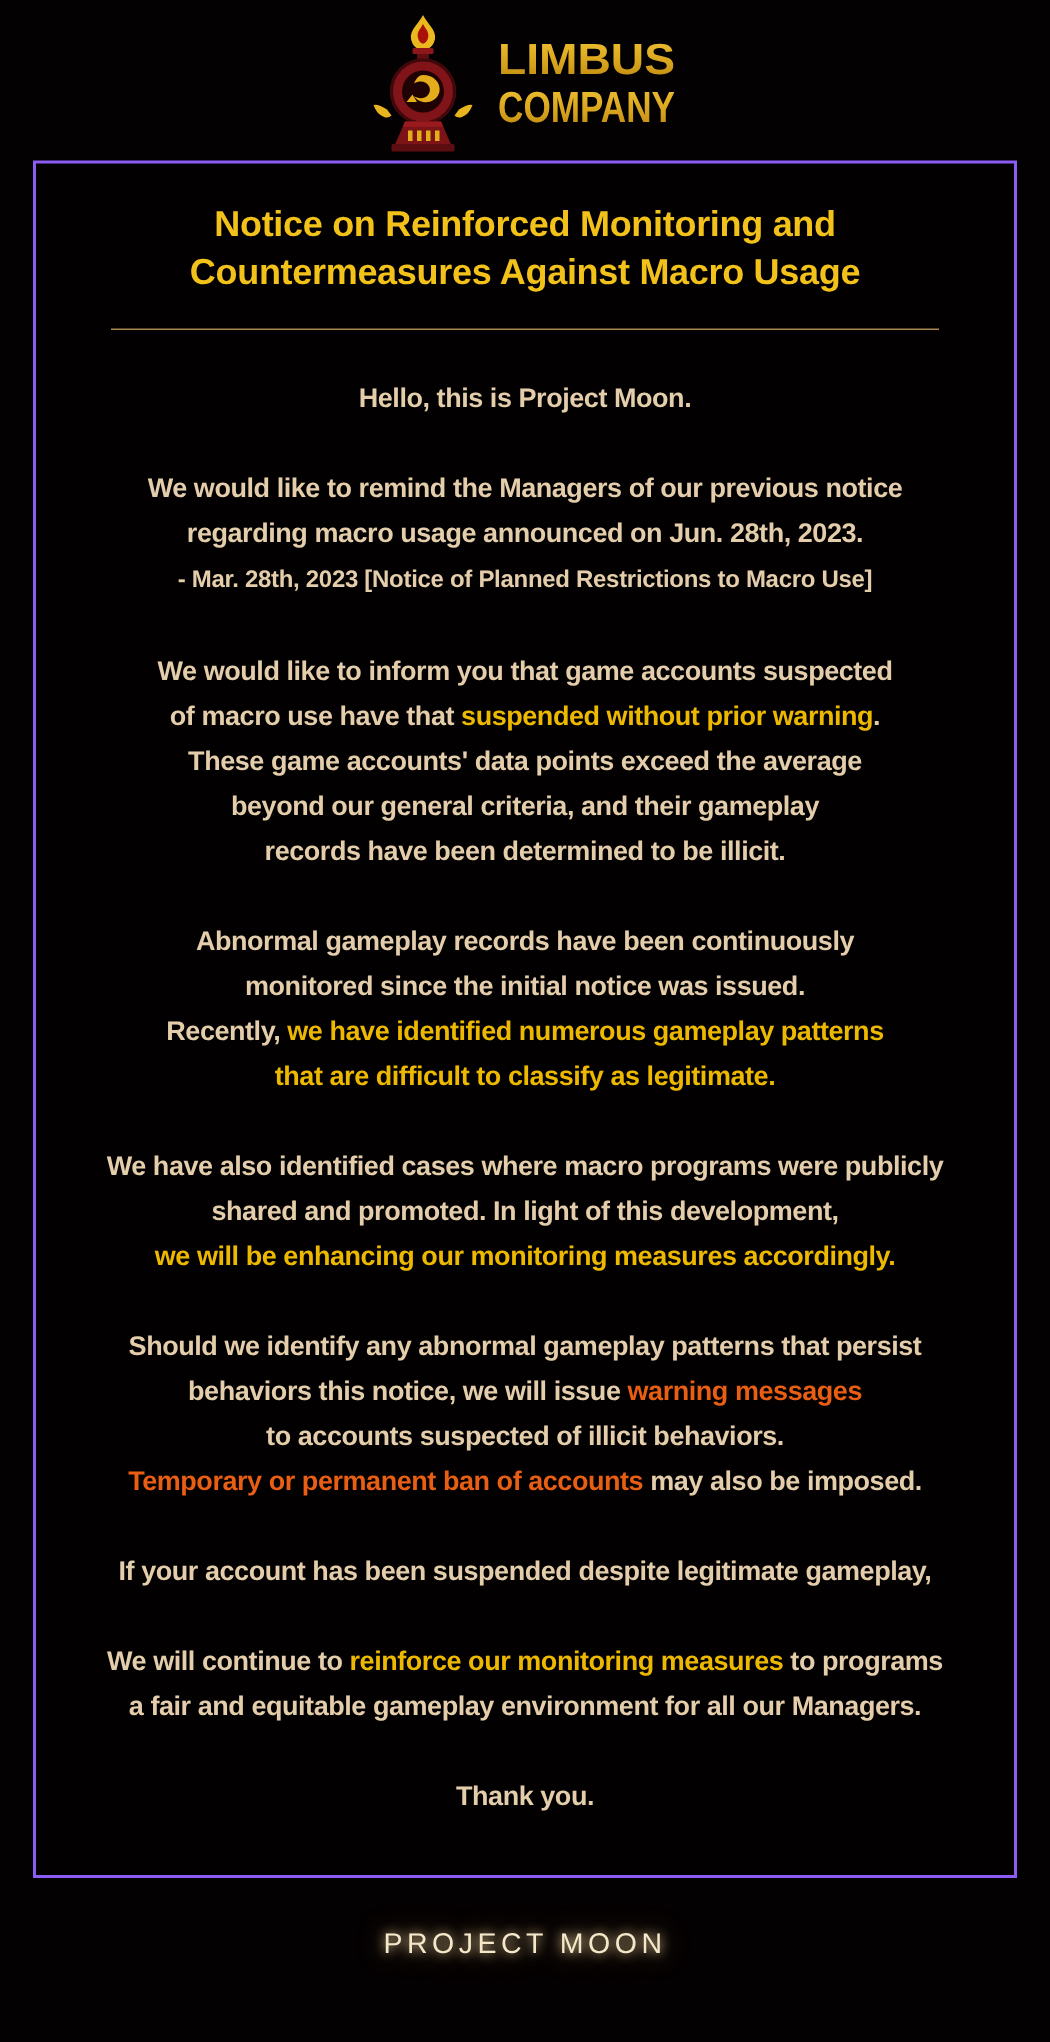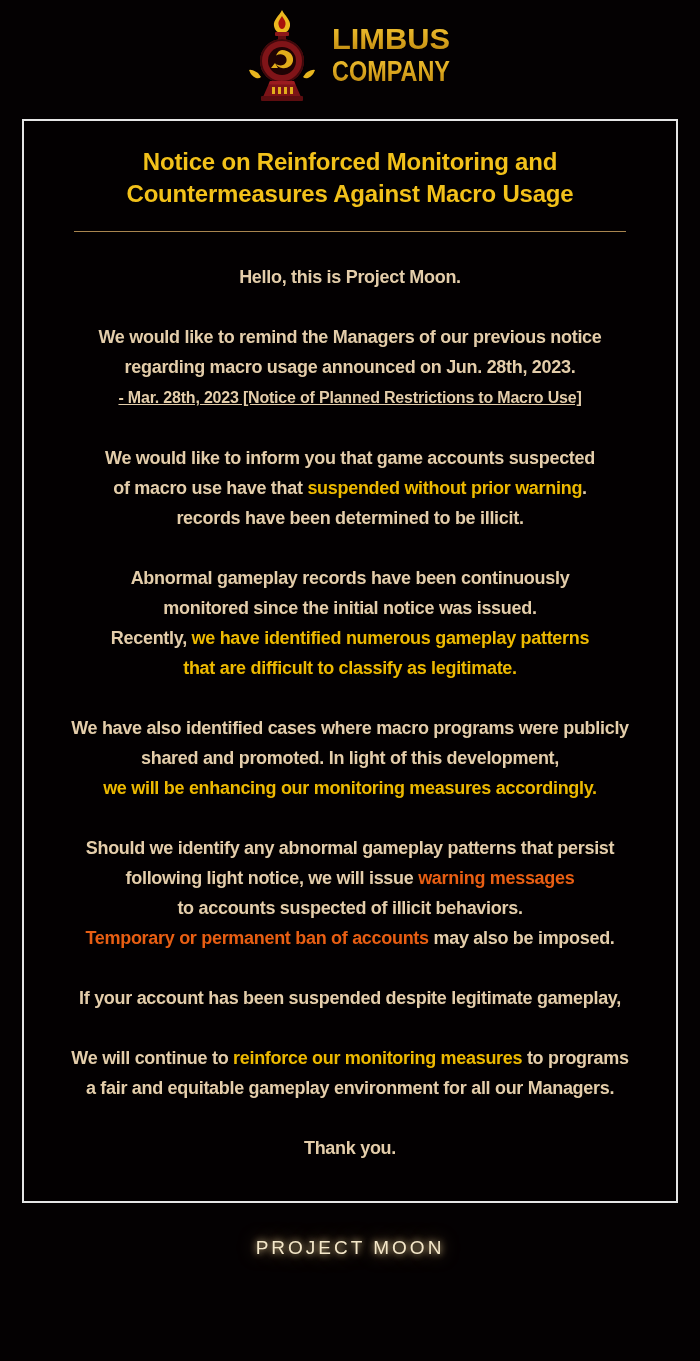--- a/index.html
+++ b/index.html
@@ -12,26 +12,26 @@
     width: 700px;
     min-height: 1361px;
     margin: 0 auto;
   }
   
   .site-header {
     display: flex;
     justify-content: center;
     align-items: center;
     gap: 14px;
-    padding: 9px 0 16px;
+    padding: 9px 0 4px;
   }
   
   .notice-box {
     margin: 0 22px;
-    border: 2px solid #e5e5e5;
+    border: 2px solid #8b5cf6;
     padding: 25px 13px 38px;
     text-align: center;
     background: #030001;
   }
   .title {
     margin: 0;
     font-size: 24px;
     line-height: 32px;
     font-weight: bold;
     color: #f2c11a;
@@ -47,21 +47,21 @@
     color: #e4cdaa;
     font-size: 18px;
     line-height: 30px;
     font-weight: bold;
     letter-spacing: -0.3px;
   }
   .para { margin-top: 30px; }
   .line { min-height: 30px; text-align: center; }
   .seg.gold   { color: #edb900; margin-top: 38px; }
   .seg.orange { color: #e85e13; }
-  .seg.note   { font-size: 16px; letter-spacing: -0.2px; text-decoration: underline; }
+  .seg.note   { font-size: 16px; letter-spacing: -0.2px; }
   
   .site-footer {
     text-align: center;
     padding: 34px 0 24px;
   }
   .brand {
     display: inline-block;
     font-size: 19px;
     font-weight: normal;
     letter-spacing: 3px;
@@ -123,36 +123,38 @@
         <div class="line"><span class="seg">Hello, this is Project Moon.</span></div>
       </div>
       <div class="para">
         <div class="line"><span class="seg">We would like to remind the Managers of our previous notice</span></div>
         <div class="line"><span class="seg">regarding macro usage announced on Jun. 28th, 2023.</span></div>
         <div class="line"><span class="seg note">- Mar. 28th, 2023 [Notice of Planned Restrictions to Macro Use]</span></div>
       </div>
       <div class="para">
         <div class="line"><span class="seg">We would like to inform you that game accounts suspected</span></div>
         <div class="line"><span class="seg">of macro use have that </span><span class="seg gold">suspended without prior warning</span><span class="seg">.</span></div>
+        <div class="line"><span class="seg">These game accounts' data points exceed the average</span></div>
+        <div class="line"><span class="seg">beyond our general criteria, and their gameplay</span></div>
         <div class="line"><span class="seg">records have been determined to be illicit.</span></div>
       </div>
       <div class="para">
         <div class="line"><span class="seg">Abnormal gameplay records have been continuously</span></div>
         <div class="line"><span class="seg">monitored since the initial notice was issued.</span></div>
         <div class="line"><span class="seg">Recently, </span><span class="seg gold">we have identified numerous gameplay patterns</span></div>
         <div class="line"><span class="seg gold">that are difficult to classify as legitimate.</span></div>
       </div>
       <div class="para">
         <div class="line"><span class="seg">We have also identified cases where macro programs were publicly</span></div>
         <div class="line"><span class="seg">shared and promoted. In light of this development,</span></div>
         <div class="line"><span class="seg gold">we will be enhancing our monitoring measures accordingly.</span></div>
       </div>
       <div class="para">
         <div class="line"><span class="seg">Should we identify any abnormal gameplay patterns that persist</span></div>
-        <div class="line"><span class="seg">following light notice, we will issue </span><span class="seg orange">warning messages</span></div>
+        <div class="line"><span class="seg">behaviors this notice, we will issue </span><span class="seg orange">warning messages</span></div>
         <div class="line"><span class="seg">to accounts suspected of illicit behaviors.</span></div>
         <div class="line"><span class="seg orange">Temporary or permanent ban of accounts</span><span class="seg"> may also be imposed.</span></div>
       </div>
       <div class="para">
         <div class="line"><span class="seg">If your account has been suspended despite legitimate gameplay,</span></div>
       </div>
       <div class="para">
         <div class="line"><span class="seg">We will continue to </span><span class="seg gold">reinforce our monitoring measures</span><span class="seg"> to programs</span></div>
         <div class="line"><span class="seg">a fair and equitable gameplay environment for all our Managers.</span></div>
       </div>

